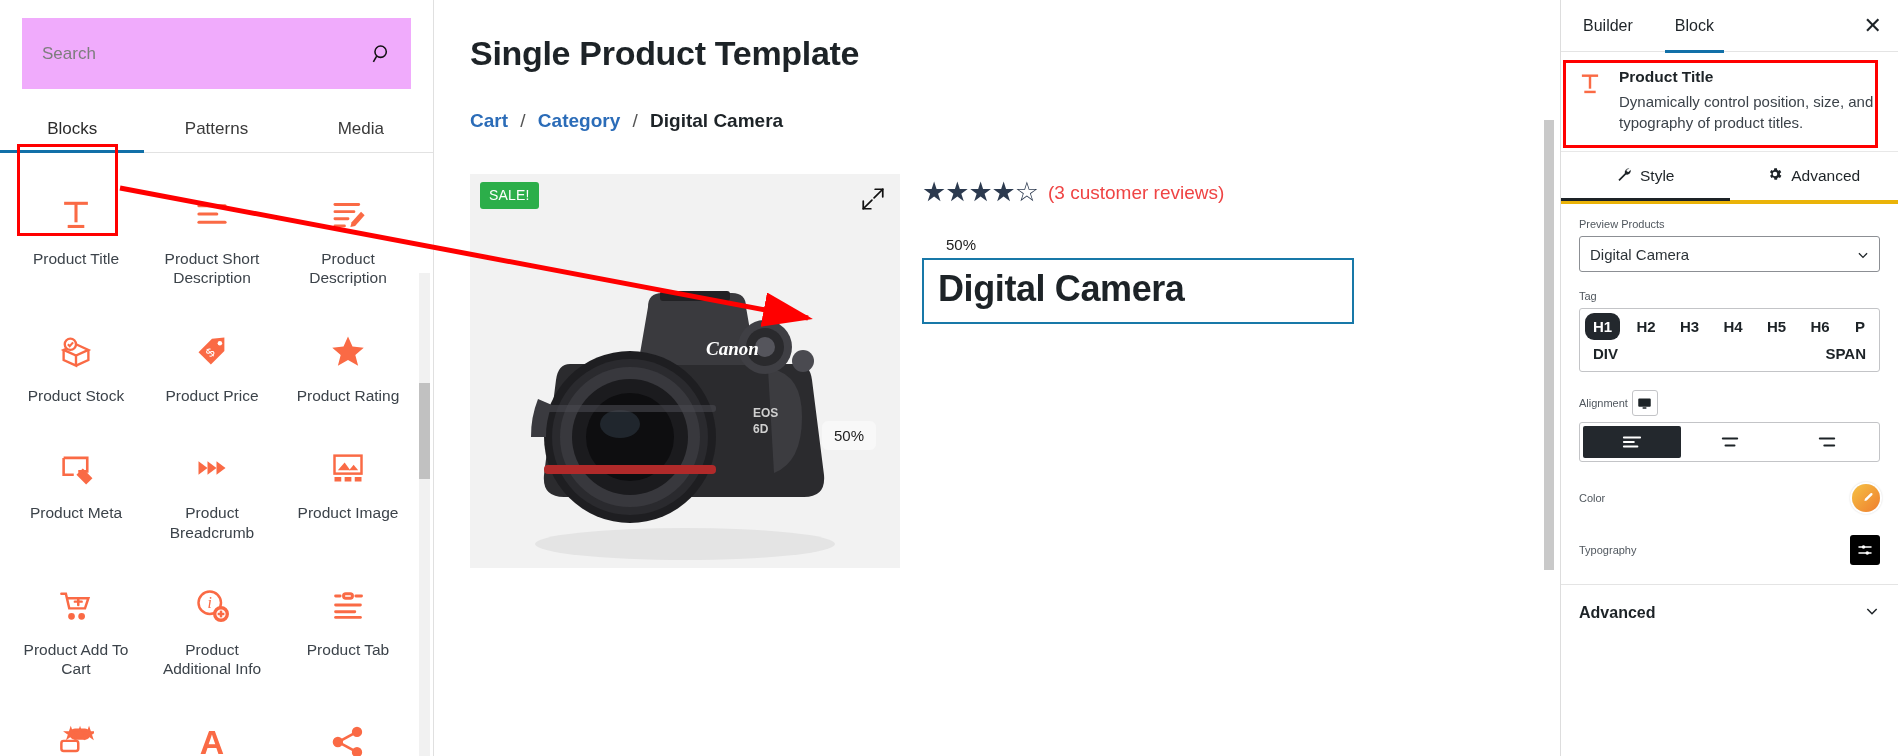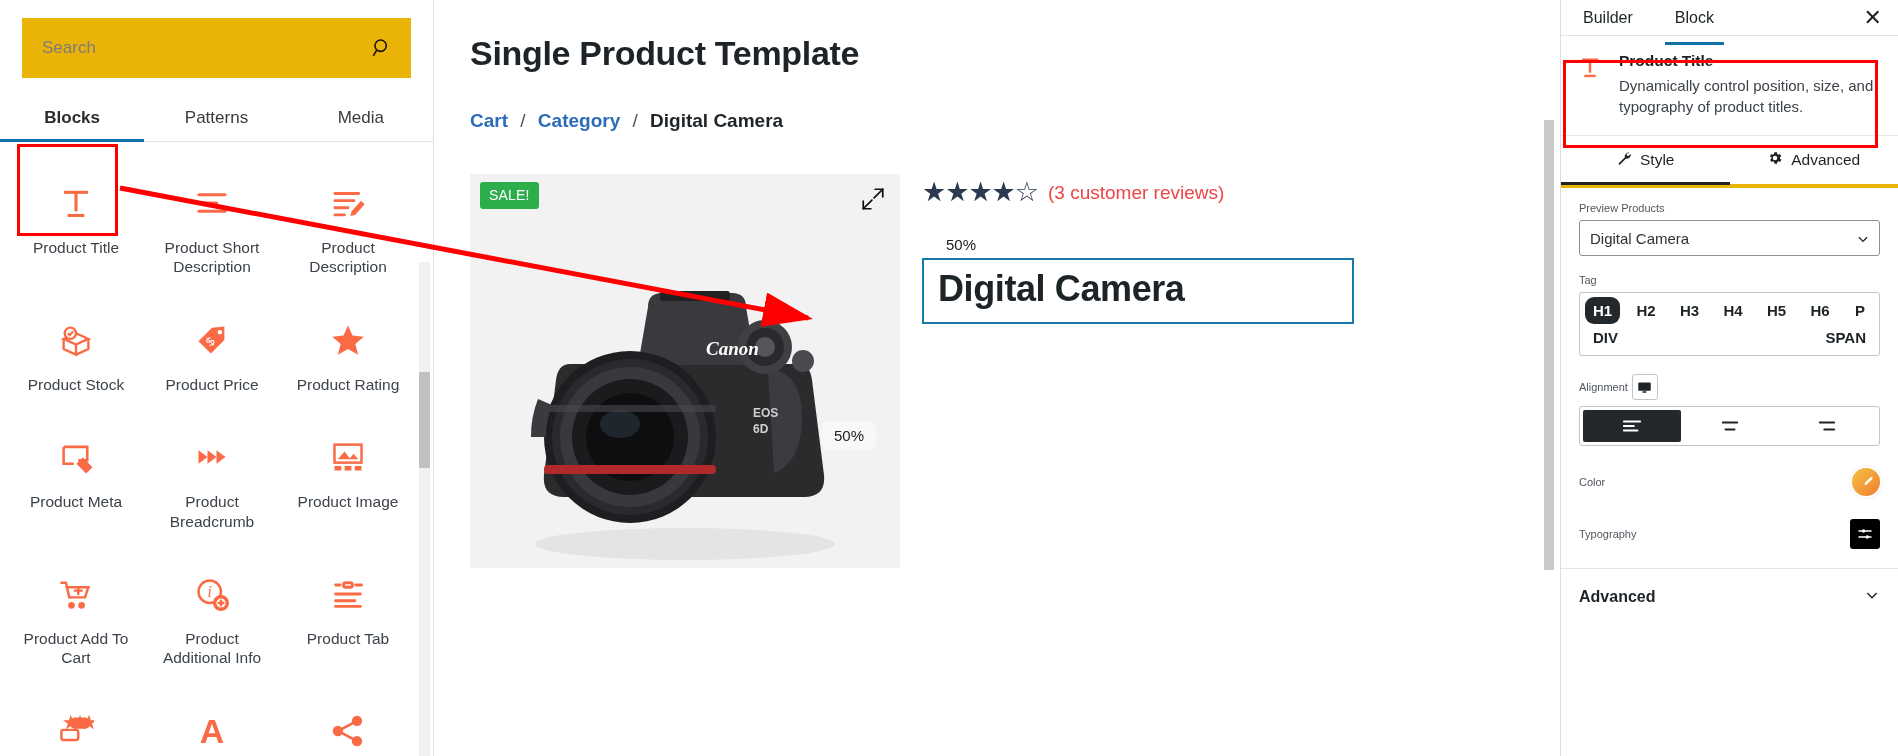--- a/index.html
+++ b/index.html
@@ -15,21 +15,21 @@
   .left-panel {
     width: 434px; height: 756px;
     background: #fff;
     border-right: 1px solid #e0e0e0;
     display: flex; flex-direction: column;
     position: relative;
     flex: 0 0 434px;
   }
   .search-wrap { padding: 18px 22px 0 22px; }
   .search-box {
-    height: 60px; background: #eab308;
+    height: 71px; background: #f0abfc;
     display: flex; align-items: center;
     padding: 0 18px 0 20px;
     border: none;
   }
   .search-input {
     flex: 1; border: none; background: transparent;
     font-size: 17px; color: #555; outline: none;
     font-family: "Liberation Sans", sans-serif;
   }
   .search-input::placeholder { color: #7d7d7d; }
@@ -38,21 +38,21 @@
   .tabs-row {
     display: flex; margin-top: 16px;
     border-bottom: 1px solid #e2e2e2;
     padding: 0;
   }
   .tab-item {
     width: 145px; text-align: center;
     padding: 14px 0 13px 0;
     font-size: 17px; color: #2b2b2b;
     cursor: pointer; position: relative;
-    font-weight: 700;
+    font-weight: 400;
   }
   .tab-item.inactive { font-weight: 400; color: #3a3a3a; }
   .tab-item.active::after {
     content: ""; position: absolute; left: 0; right: 0; bottom: -1px;
     height: 3px; background: #1170a8;
   }
 
   .blocks-scroll {
     flex: 1; overflow: hidden; position: relative;
     padding-top: 22px;
@@ -176,21 +176,21 @@
 
   
   .right-panel {
     width: 338px; flex: 0 0 338px; height: 756px;
     background: #fff; border-left: 1px solid #ddd;
     display: flex; flex-direction: column;
     position: relative;
   }
   .rp-tabs {
     display: flex; align-items: center;
-    height: 36px; border-bottom: 1px solid #e4e4e4;
+    height: 52px; border-bottom: 1px solid #e4e4e4;
     position: relative;
   }
   .rp-tab {
     font-size: 16px; color: #1d2327; cursor: pointer;
     padding: 0 6px; height: 52px; display: flex; align-items: center;
     position: relative;
   }
   .rp-tab:first-child { margin-left: 16px; }
   .rp-tab + .rp-tab { margin-left: 30px; }
   .rp-tab.active::after {

